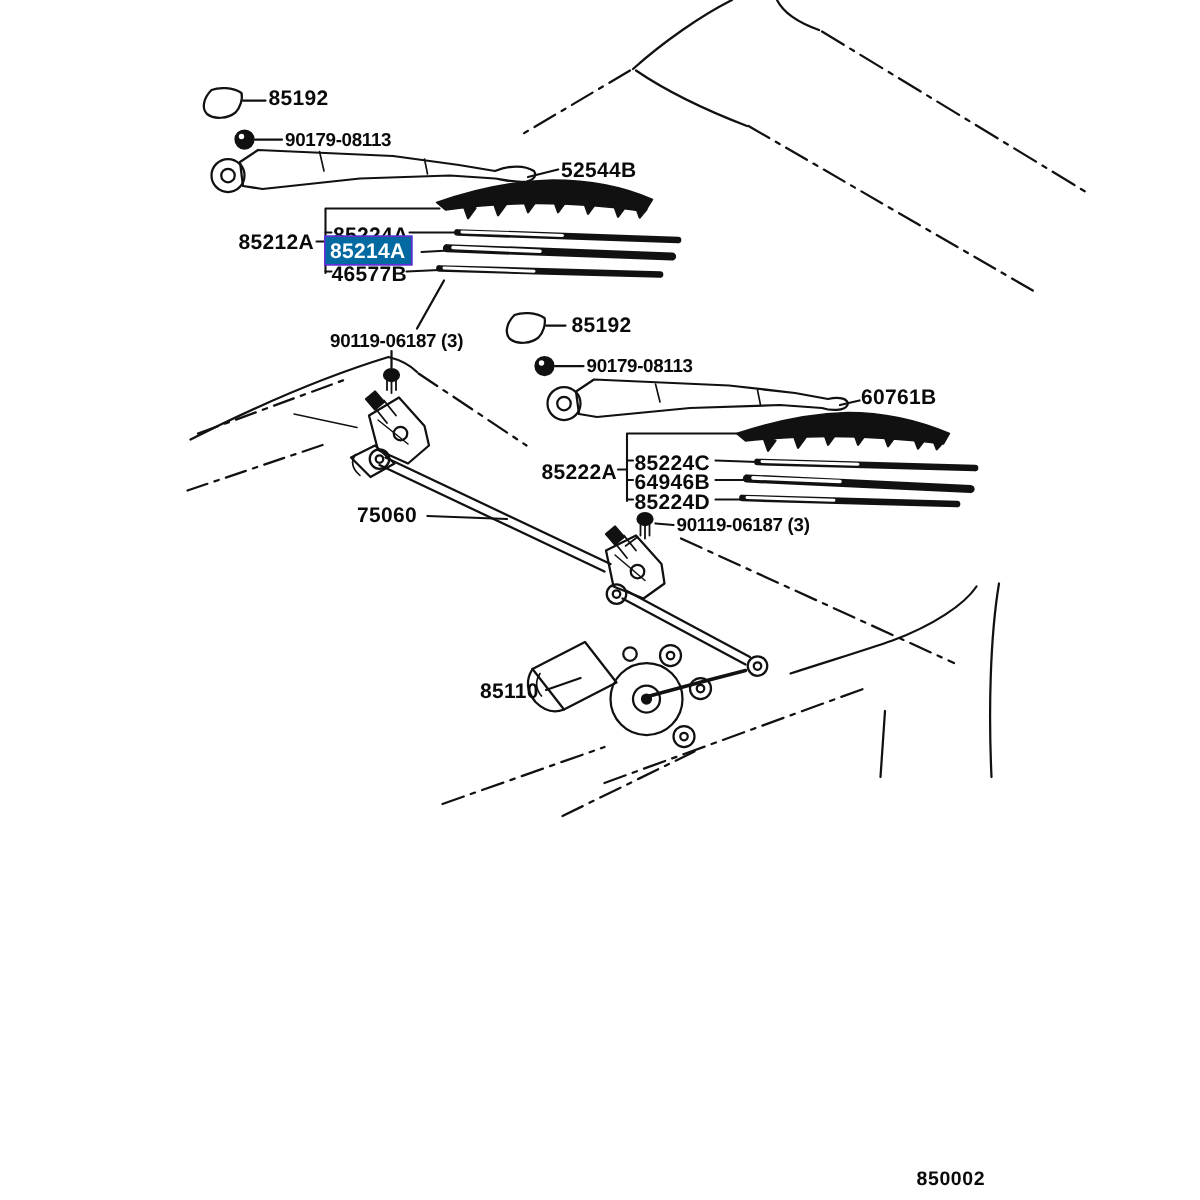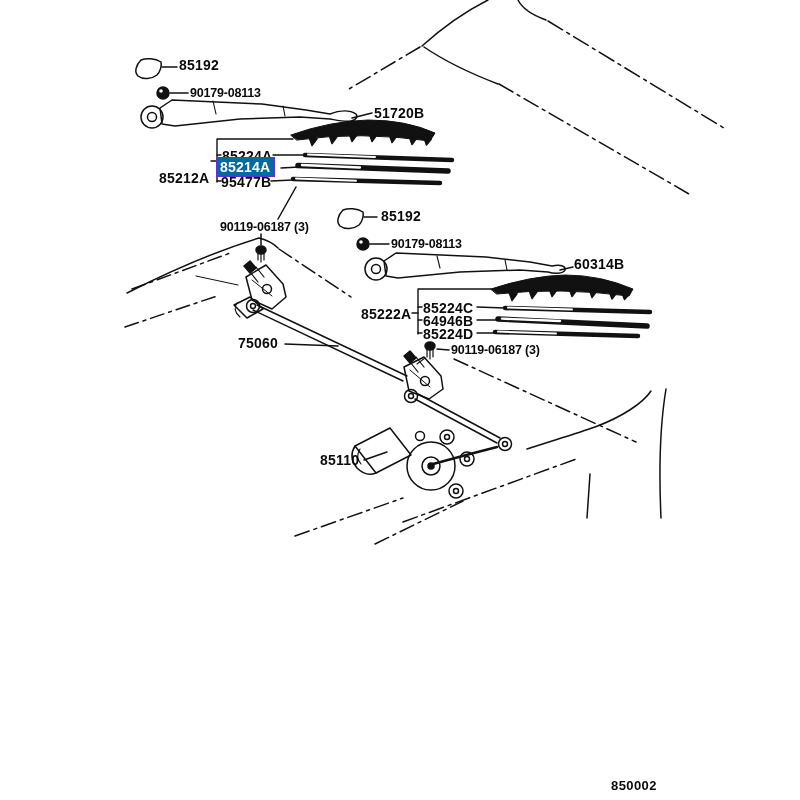--- a/index.html
+++ b/index.html
@@ -190,32 +190,32 @@
       <path d="M 418,333 L 422,333"></path>
       <path d="M 412,313 L 418,313"></path>
       <path d="M 477,307 L 505,308"></path>
       <path d="M 477,320 L 498,320"></path>
       <path d="M 477,333 L 495,333"></path>
     </g>
   </svg>
 
   <div class="lbl" style="left:179px;top:58px">85192</div>
   <div class="lbl small" style="left:190px;top:87px">90179-08113</div>
-  <div class="lbl" style="left:374px;top:106px">51720B</div>
-
-  <div class="lbl" style="left:159px;top:171px">85212A</div>
+  <div class="lbl" style="left:374px;top:106px">52544B</div>
+
+  <div class="lbl" style="left:159px;top:154px">85212A</div>
   <div class="lbl" style="left:222px;top:149px">85224A</div>
   <div class="lbl highlight" style="left:216px;top:157px">85214A</div>
-  <div class="lbl" style="left:221px;top:175px">95477B</div>
+  <div class="lbl" style="left:221px;top:175px">46577B</div>
 
   <div class="lbl small" style="left:220px;top:221px">90119-06187 (3)</div>
 
   <div class="lbl" style="left:381px;top:209px">85192</div>
   <div class="lbl small" style="left:391px;top:238px">90179-08113</div>
-  <div class="lbl" style="left:574px;top:257px">60314B</div>
+  <div class="lbl" style="left:574px;top:257px">60761B</div>
 
   <div class="lbl" style="left:361px;top:307px">85222A</div>
   <div class="lbl" style="left:423px;top:301px">85224C</div>
   <div class="lbl" style="left:423px;top:314px">64946B</div>
   <div class="lbl" style="left:423px;top:327px">85224D</div>
 
   <div class="lbl small" style="left:451px;top:344px">90119-06187 (3)</div>
 
   <div class="lbl" style="left:238px;top:336px">75060</div>
   <div class="lbl" style="left:320px;top:453px">85110</div>

